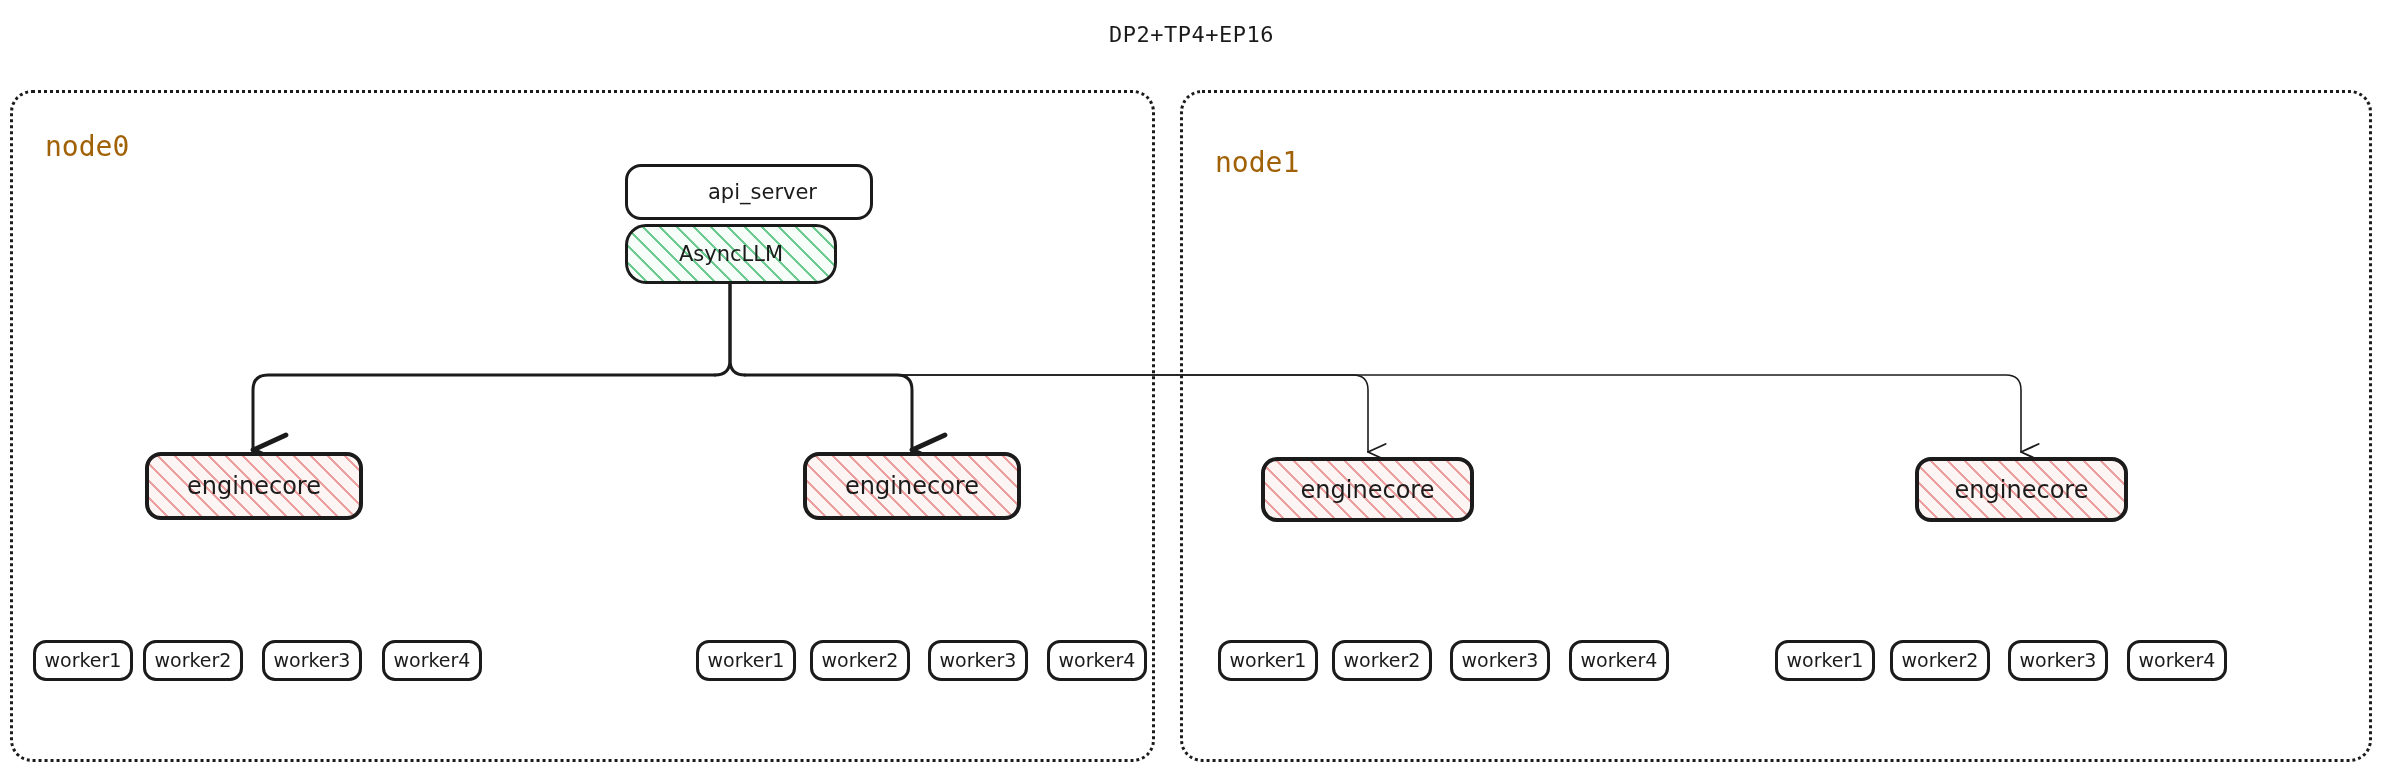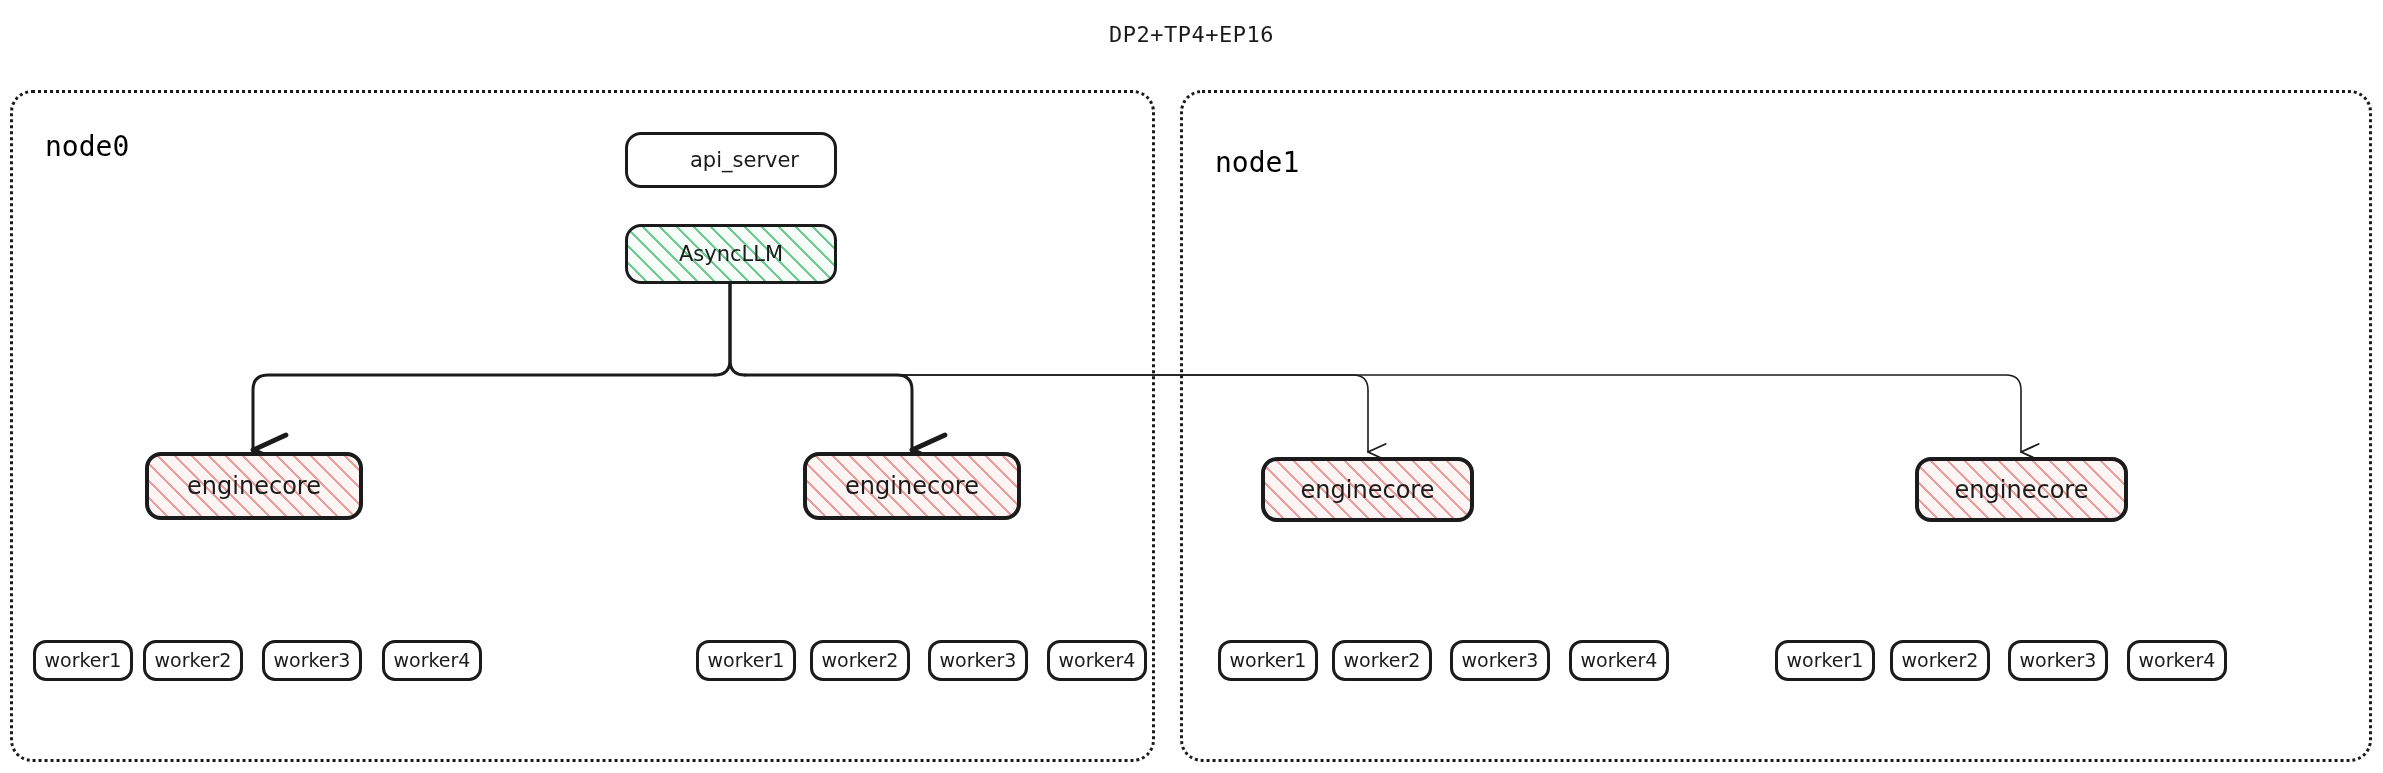--- a/index.html
+++ b/index.html
@@ -38,21 +38,21 @@
     position: absolute;
     border: 3px dotted #1b1b1b;
     border-radius: 22px;
     background: transparent;
     box-sizing: border-box;
   }
   .node-label {
     position: absolute;
     font-family: "DejaVu Sans Mono", monospace;
     font-size: 28px;
-    color: #000000;
+    color: #a16207;
     white-space: nowrap;
   }
 
   
   .box {
     position: absolute;
     box-sizing: border-box;
     border: 3px solid #1b1b1b;
     border-radius: 14px;
     background: #ffffff;
@@ -145,25 +145,25 @@
 
     <path d="M715,375 L268,375 Q253,375 253,390 L253,450" fill="none" stroke="#1b1b1b" stroke-width="3" stroke-linecap="round" marker-end="url(#ah)"></path>
 
     <path d="M745,375 L897,375 Q912,375 912,390 L912,450" fill="none" stroke="#1b1b1b" stroke-width="3" stroke-linecap="round" marker-end="url(#ah)"></path>
 
     <path d="M745,375 L1353,375 Q1368,375 1368,390 L1368,452" fill="none" stroke="#1b1b1b" stroke-width="1.6" stroke-linecap="round" marker-end="url(#ah-thin)"></path>
 
     <path d="M745,375 L2006,375 Q2021,375 2021,390 L2021,452" fill="none" stroke="#1b1b1b" stroke-width="1.6" stroke-linecap="round" marker-end="url(#ah-thin)"></path>
   </svg>
 
-  <div class="box api" style="left:625px; top:132px; width:212px; height:56px;padding-left:27px;">
+  <div class="box api" style="left:625px; top:164px; width:248px; height:56px;padding-left:27px;">
     <span class="lbl">api_server</span>
   </div>
 
-  <div class="box asyncllm" style="left:625px; top:224px; width:212px; height:60px;">
+  <div class="box asyncllm" style="left:625px; top:224px; width:212px; height:60px;border-radius:21px;">
     <span class="lbl">AsyncLLM</span>
   </div>
 
   <div class="box enginecore" style="left:145px; top:452px; width:218px; height:68px;">
     <span class="lbl">enginecore</span>
   </div>
   <div class="box enginecore" style="left:803px; top:452px; width:218px; height:68px;">
     <span class="lbl">enginecore</span>
   </div>
 

